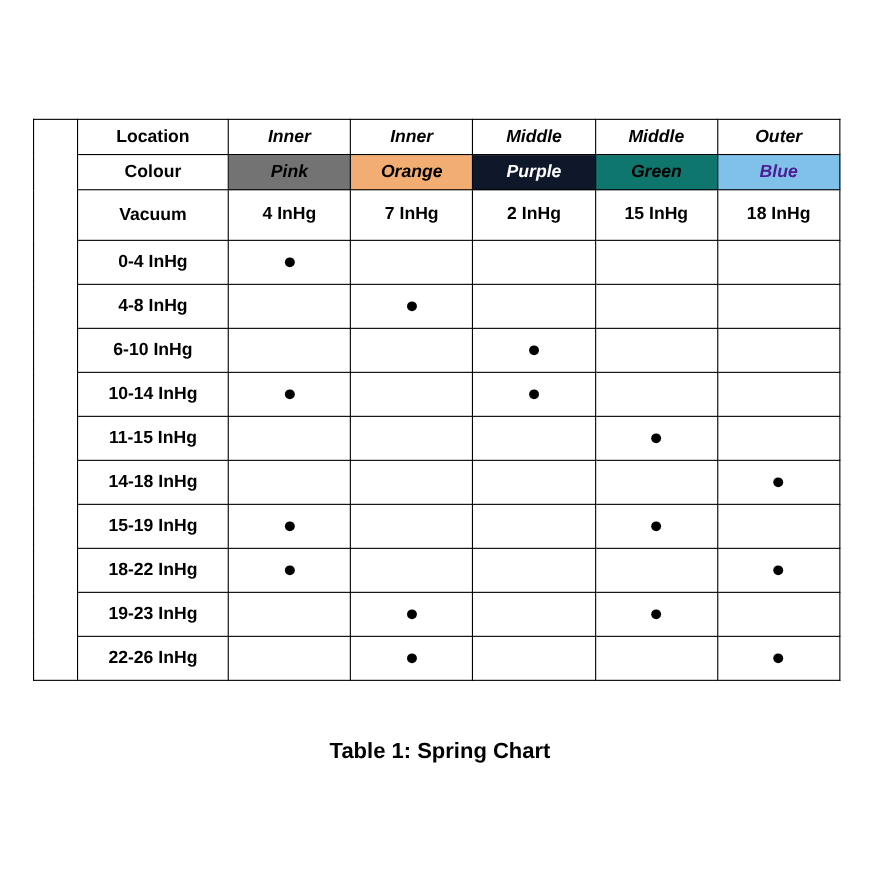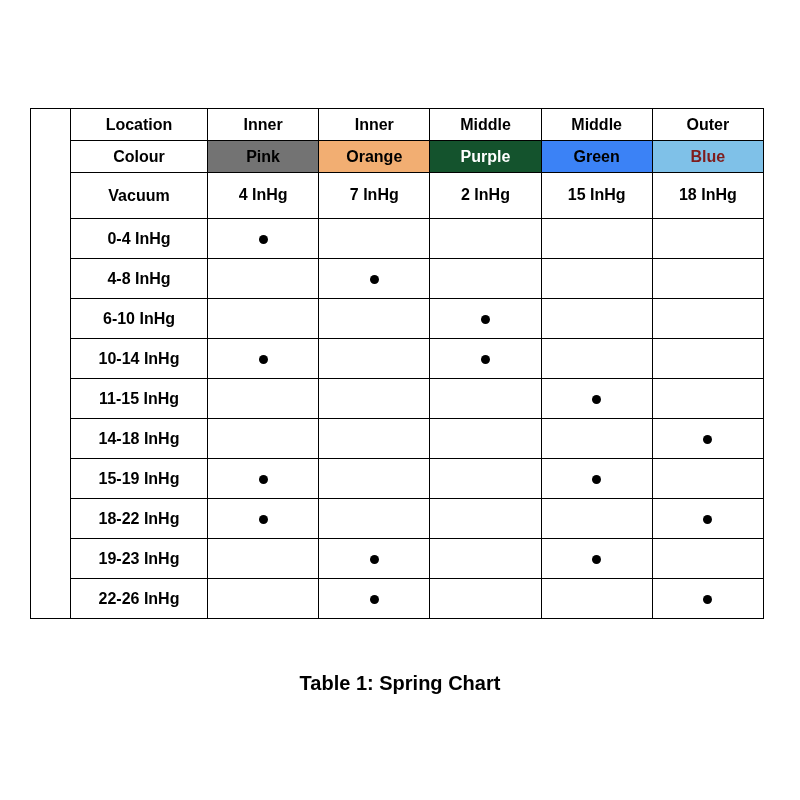--- a/index.html
+++ b/index.html
@@ -80,20 +80,21 @@
     padding-right: 12px;
   }
   td.datacol {
     width: 107px;
     height: 40px;
   }
   td.hdrcell {
     height: 32px;
     font-size: 16px;
     font-weight: bold;
+    font-style: italic;
   }
   td.vaccell {
     height: 46px;
     font-size: 16px;
     font-weight: bold;
     line-height: 1.05;
   }
   .dot {
     display: inline-block;
     width: 9px;
@@ -129,23 +130,23 @@
           <td class="hdrcell">Inner</td>
           <td class="hdrcell">Middle</td>
           <td class="hdrcell">Middle</td>
           <td class="hdrcell">Outer</td>
         </tr>
 
         <tr>
           <td class="hdrlabel">Colour</td>
           <td class="hdrcell" style="background:#737373;color:#000000;">Pink</td>
           <td class="hdrcell" style="background:#F2AE72;color:#000000;">Orange</td>
-          <td class="hdrcell" style="background:#14532d;color:#FFFFFF;margin-top:17px;">Purple</td>
-          <td class="hdrcell" style="background:#3b82f6;color:#000000;margin-top:20px;">Green</td>
-          <td class="hdrcell" style="background:#7FC1E8;color:#7f1d1d;">Blue</td>
+          <td class="hdrcell" style="background:#0f172a;color:#FFFFFF;margin-top:17px;">Purple</td>
+          <td class="hdrcell" style="background:#0f766e;color:#000000;margin-top:20px;">Green</td>
+          <td class="hdrcell" style="background:#7FC1E8;color:#4c1d95;">Blue</td>
         </tr>
 
         <tr>
           <td class="hdrlabel" style="height:46px;text-align:center;">Vacuum</td>
           <td class="vaccell">4 InHg</td>
           <td class="vaccell">7 InHg</td>
           <td class="vaccell">2 InHg</td>
           <td class="vaccell">15 InHg</td>
           <td class="vaccell">18 InHg</td>
         </tr>

